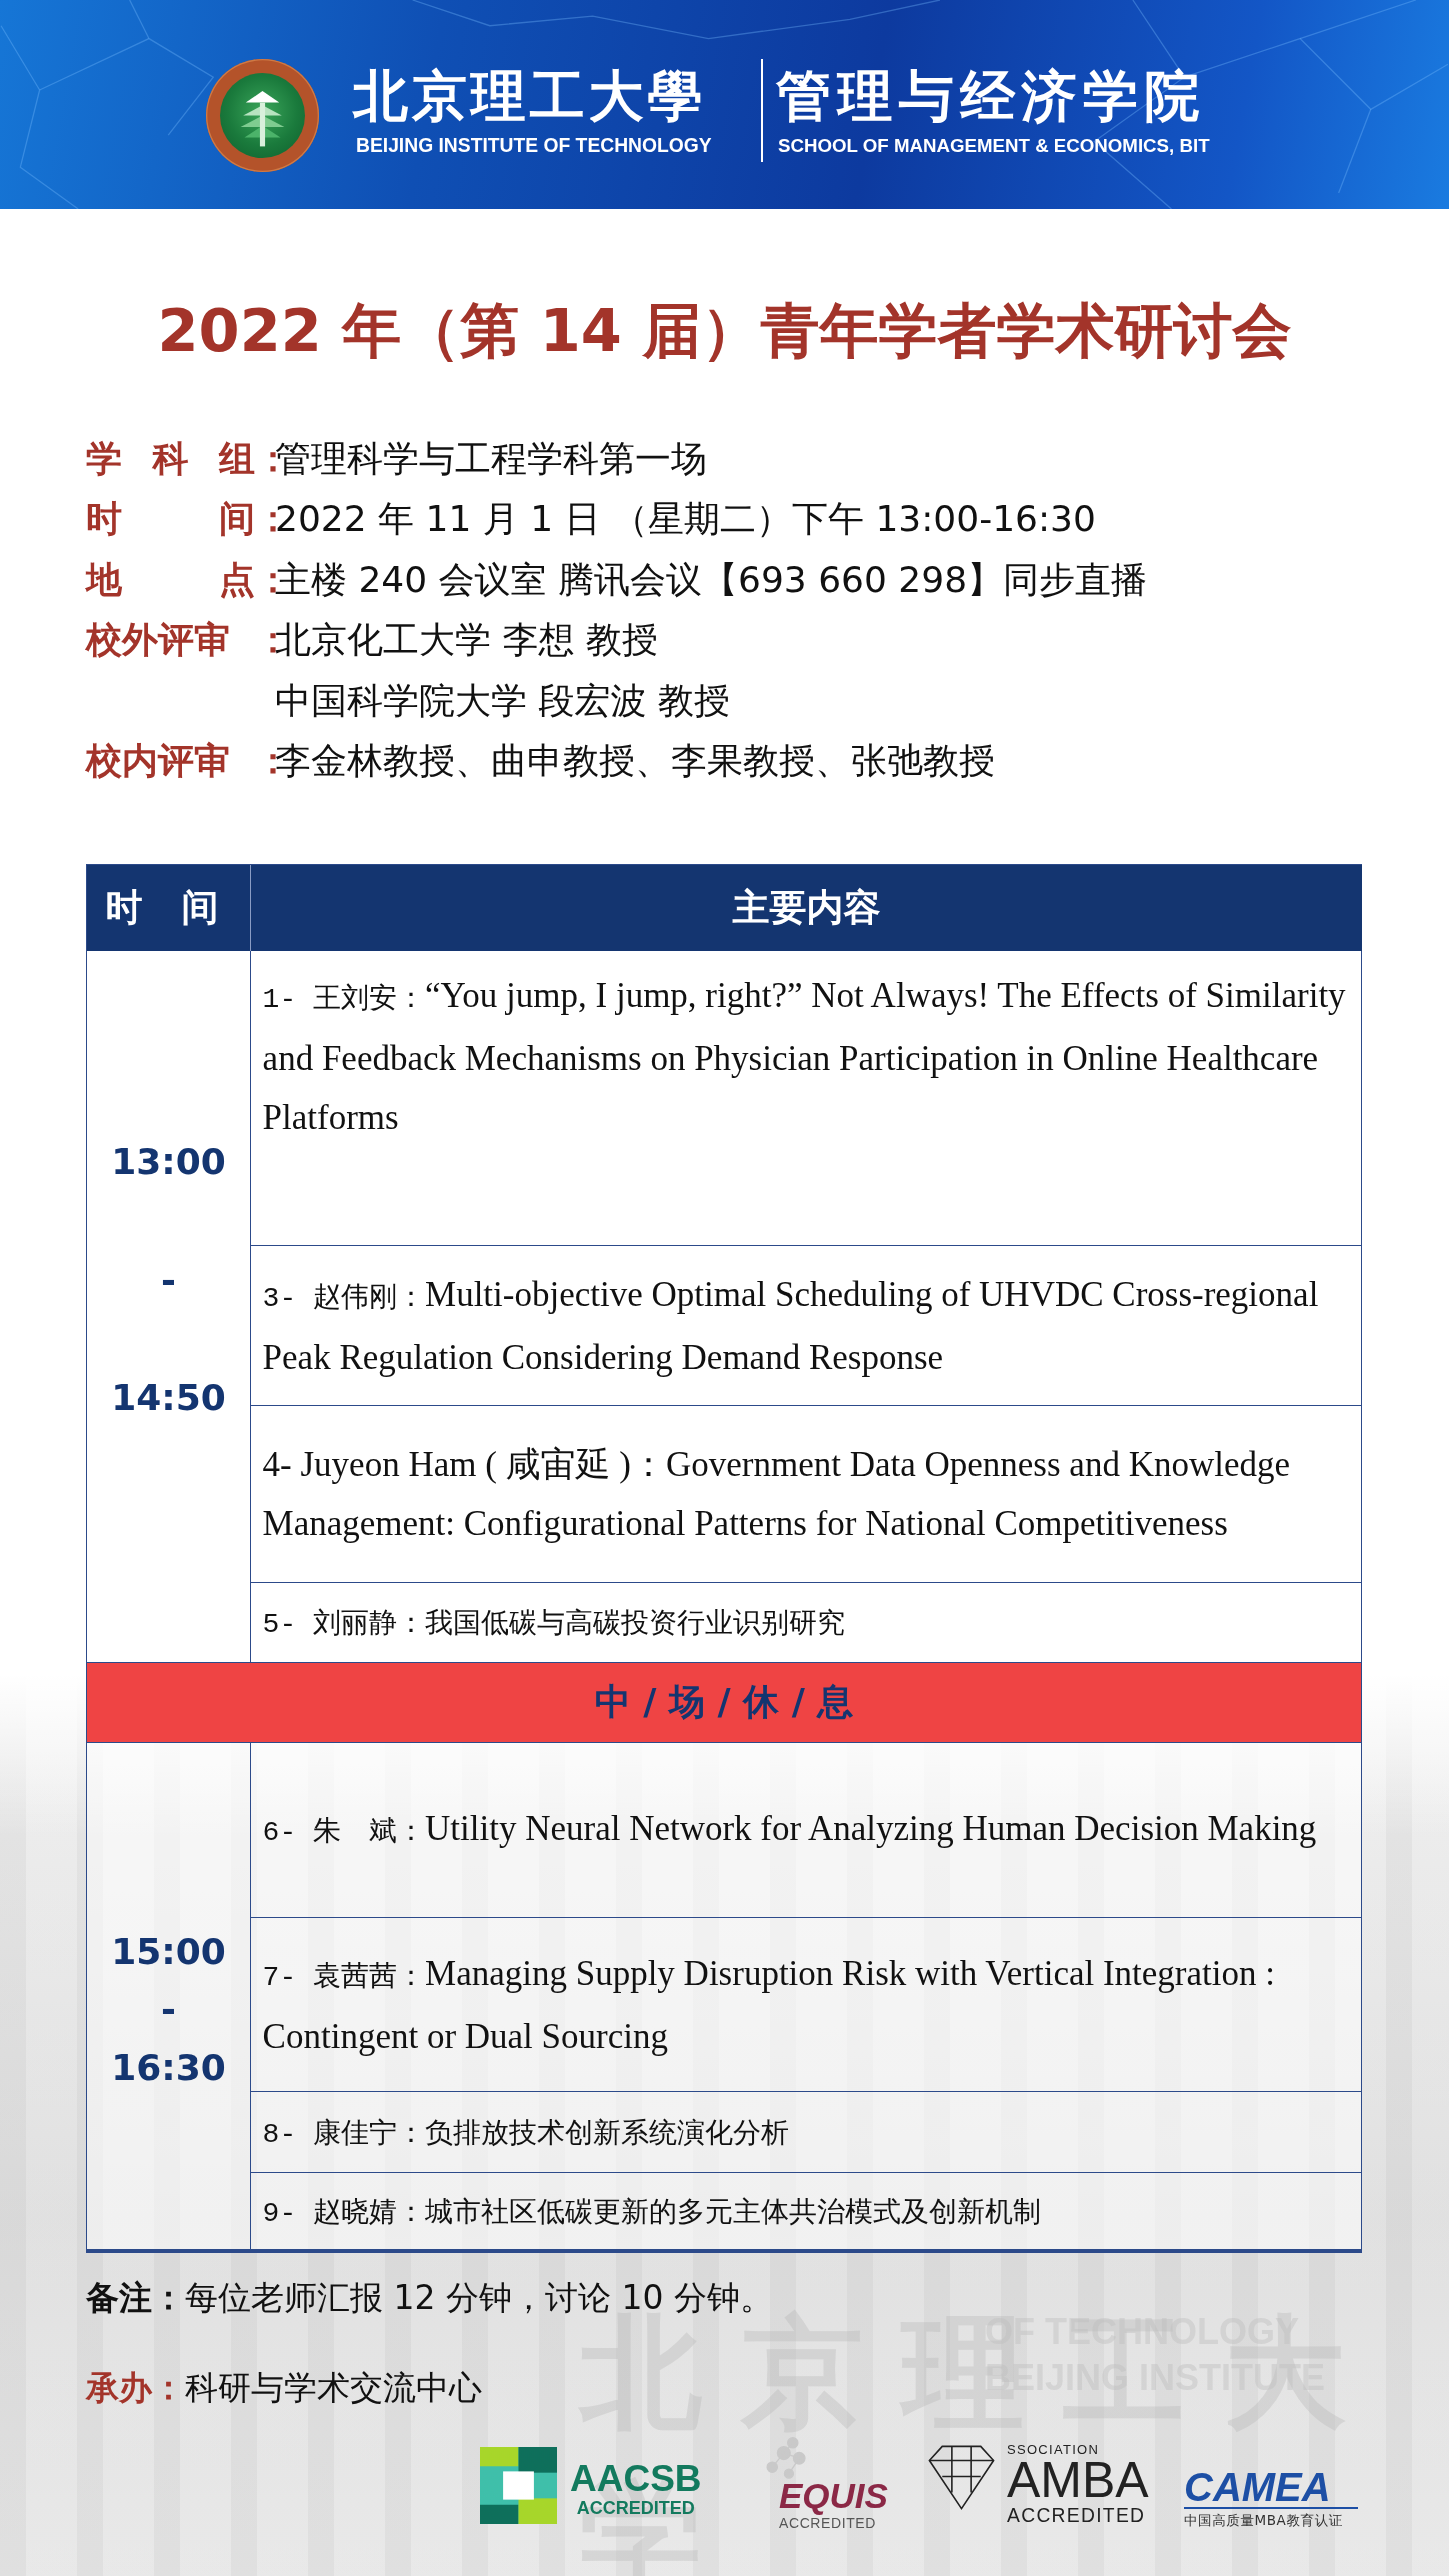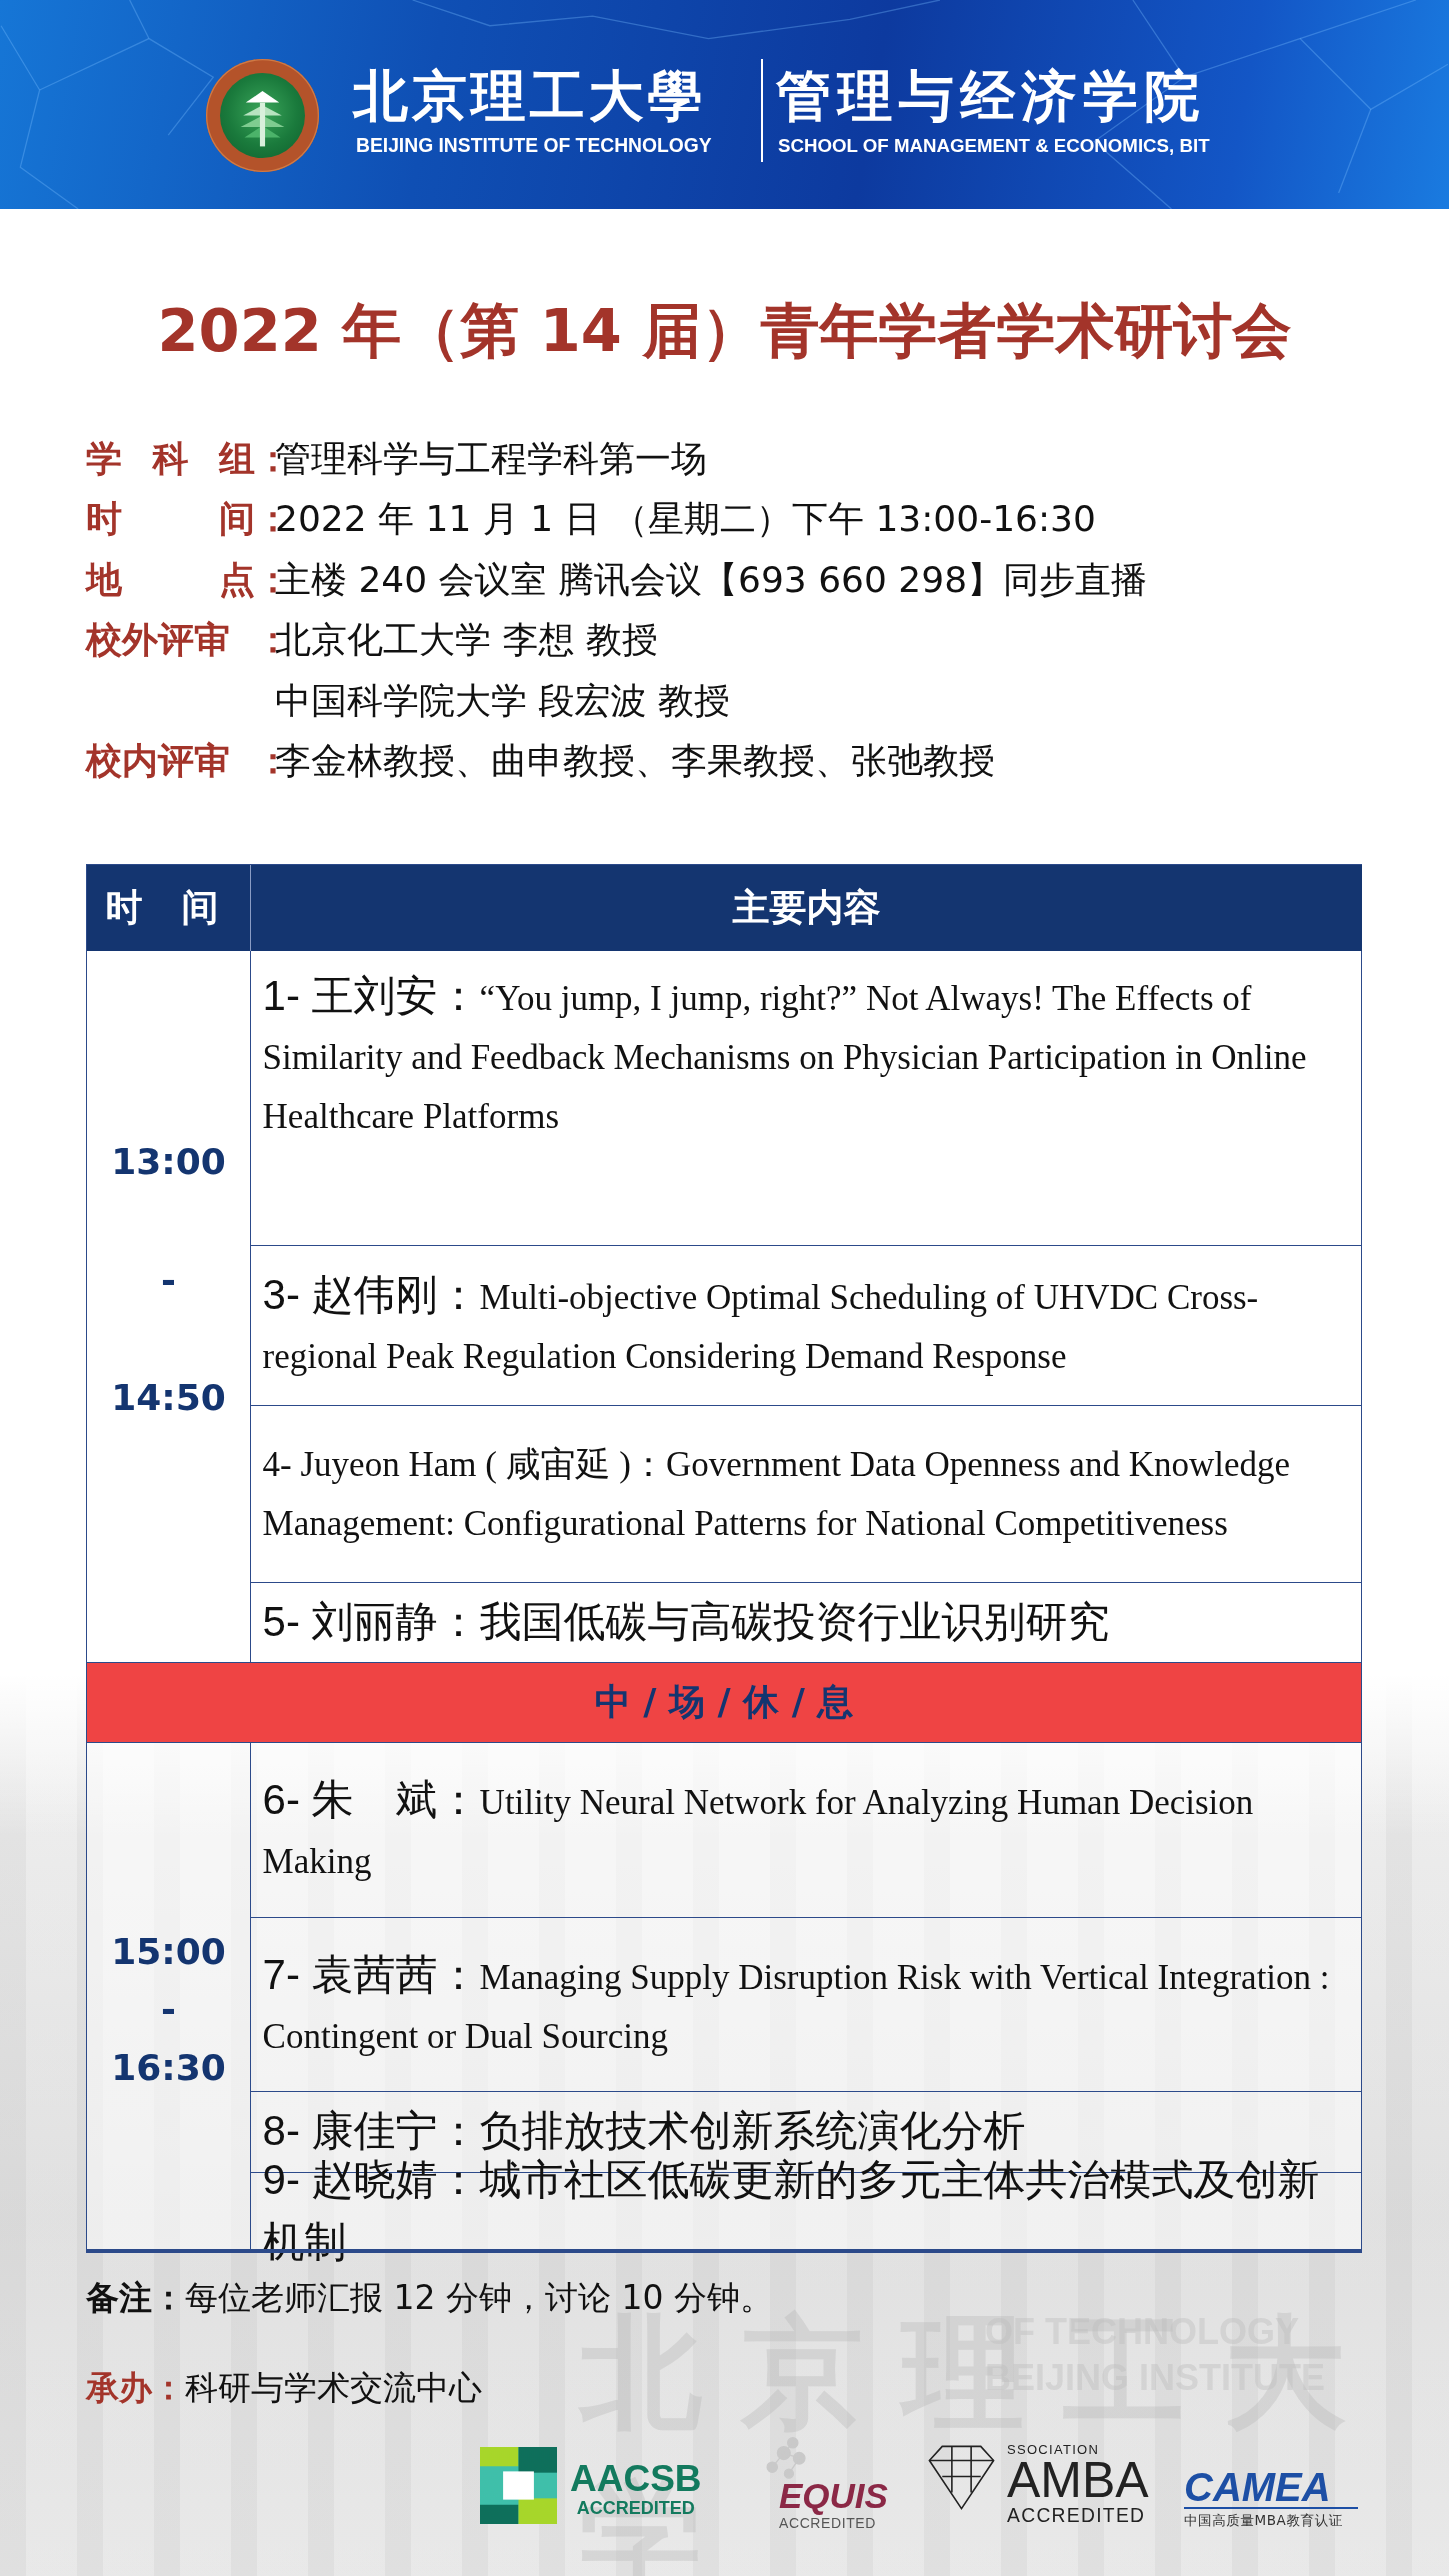--- a/index.html
+++ b/index.html
@@ -83,21 +83,21 @@
   .time-col {
     position: absolute; left: 0; width: 163px; border-right: 1.3px solid #2c4a8a;
     color: #143570; font-weight: bold; font-size: 36px; text-align: center;
   }
   .time-label { position: absolute; left: 0; width: 163px; text-align: center; }
   .talk {
     position: absolute; left: 164px; width: 1111px; box-sizing: border-box;
     border-top: 1.3px solid #2c4a8a; padding: 0 11.6px; display: flex; align-items: center;
     font-family: "Liberation Serif", "DejaVu Serif", serif; font-size: 35px; line-height: 59px; color: #111111;
   }
-  .talk .num-name { font-family: Liberation Sans, sans-serif; font-size: 42px; }
+  .talk .num-name { font-family: Liberation Mono, monospace; font-size: 28px; }
   .break-row {
     position: absolute; left: 0; width: 1274px; background: #ef4444;
     border-top: 1.9px solid #2c4a8a; border-bottom: 1.9px solid #2c4a8a; box-sizing: border-box;
     display: flex; align-items: center; justify-content: center;
     color: #143570; font-weight: bold; font-size: 36px;
   }
   .schedule-bottom { position: absolute; left: -1.3px; bottom: -2.6px; width: 1276px; height: 3.9px; background: #2c4a8a; }
 
   
   .note { position: absolute; left: 86px; font-size: 33px; line-height: 45px; color: #111; white-space: nowrap; }

